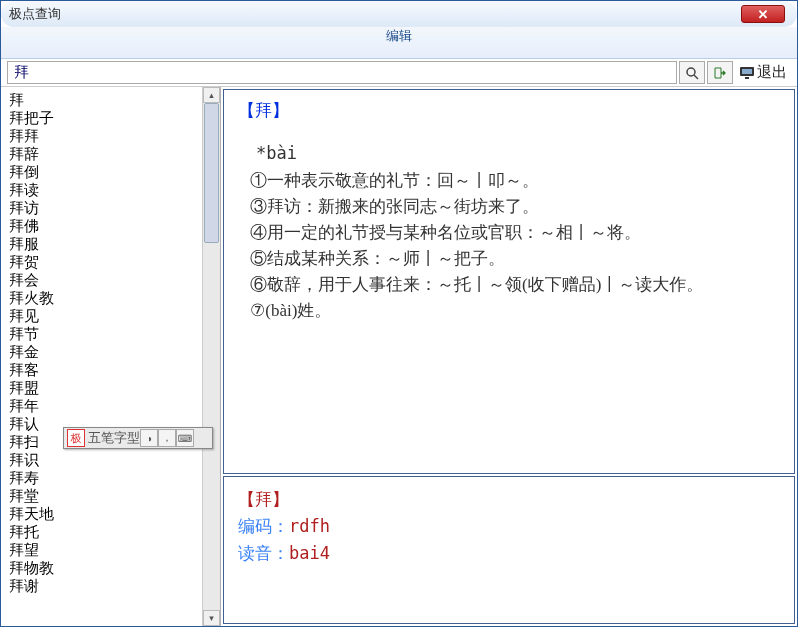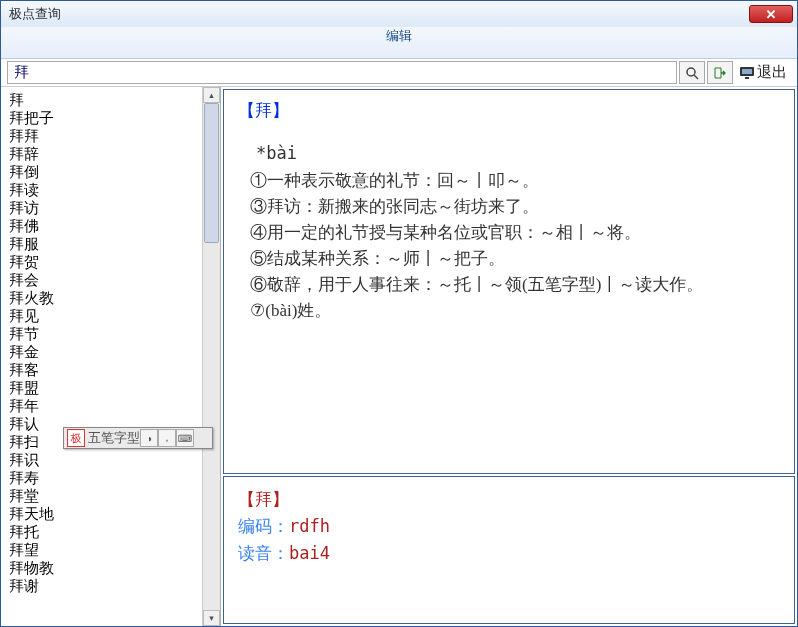--- a/index.html
+++ b/index.html
@@ -1,18 +1,18 @@
 <!DOCTYPE html>
 <html><head>
 <meta charset="utf-8">
 <style>
 * { box-sizing: border-box; margin: 0; padding: 0; }
 body { font-family: "Microsoft YaHei", SimSun, Arial, sans-serif; font-size: 14px; background: #fff; }
 .window { width: 798px; height: 627px; border: 1px solid #2a5a9a; display: flex; flex-direction: column; }
-.titlebar { height: 26px; background: linear-gradient(#f5f9fe, #dde9f7); display: flex; align-items: center; padding: 0 4px 0 8px; color: #333; font-size: 13px; }
+.titlebar { height: 26px; background: linear-gradient(#f5f9fe, #dde9f7); display: flex; align-items: center; padding: 0 12px 0 8px; color: #333; font-size: 13px; border-radius: 13px; }
 .titlebar-text { flex: 1; }
 .close-btn { width: 44px; height: 18px; background: linear-gradient(#e06060, #c22020); border: 1px solid #8a1010; border-radius: 3px; color: #fff; display: flex; align-items: center; justify-content: center; font-size: 13px; font-weight: bold; cursor: pointer; }
 .menubar { height: 32px; background: linear-gradient(#f3f7fc, #e5eefa); border-bottom: 1px solid #b8cde6; display: flex; align-items: center; padding: 0 8px; gap: 14px; color: #1a4a8a; font-size: 13px; flex-direction: column; }
 .menubar span { cursor: pointer; }
 .searchbar { height: 28px; display: flex; align-items: stretch; border-bottom: 1px solid #ccc; padding: 2px 6px; gap: 2px; }
 .search-input { flex: 1; border: 1px solid #aaa; padding: 2px 6px; font-size: 15px; color: #006; background: #fff; }
 .sbtn { width: 26px; border: 1px solid #aaa; background: #f4f4f4; display: flex; align-items: center; justify-content: center; cursor: pointer; }
 .exit-group { display: flex; align-items: center; gap: 2px; padding: 0 4px; }
 .exit-label { font-size: 15px; color: #222; }
 .content { flex: 1; display: flex; overflow: hidden; }
@@ -129,21 +129,21 @@
 
     <div class="main">
       <div class="def-pane">
         <div class="def-head">【拜】</div>
         <div class="pinyin-line">*bài</div>
         <div id="deflines">
             <div class="def-line">①一种表示敬意的礼节：回～丨叩～。</div>
             <div class="def-line">③拜访：新搬来的张同志～街坊来了。</div>
             <div class="def-line">④用一定的礼节授与某种名位或官职：～相丨～将。</div>
             <div class="def-line">⑤结成某种关系：～师丨～把子。</div>
-            <div class="def-line">⑥敬辞，用于人事往来：～托丨～领(五笔字型)丨～读大作。</div>
+            <div class="def-line">⑥敬辞，用于人事往来：～托丨～领(收下赠品)丨～读大作。</div>
             <div class="def-line">⑦(bài)姓。</div>
           </div>
       </div>
       <div class="info-pane">
         <div class="info-head">【拜】</div>
         <div class="info-row">
           <span class="info-label">编码：</span><span class="info-val">rdfh</span>
         </div>
         <div class="info-row">
           <span class="info-label">读音：</span><span class="info-val">bai4</span>

